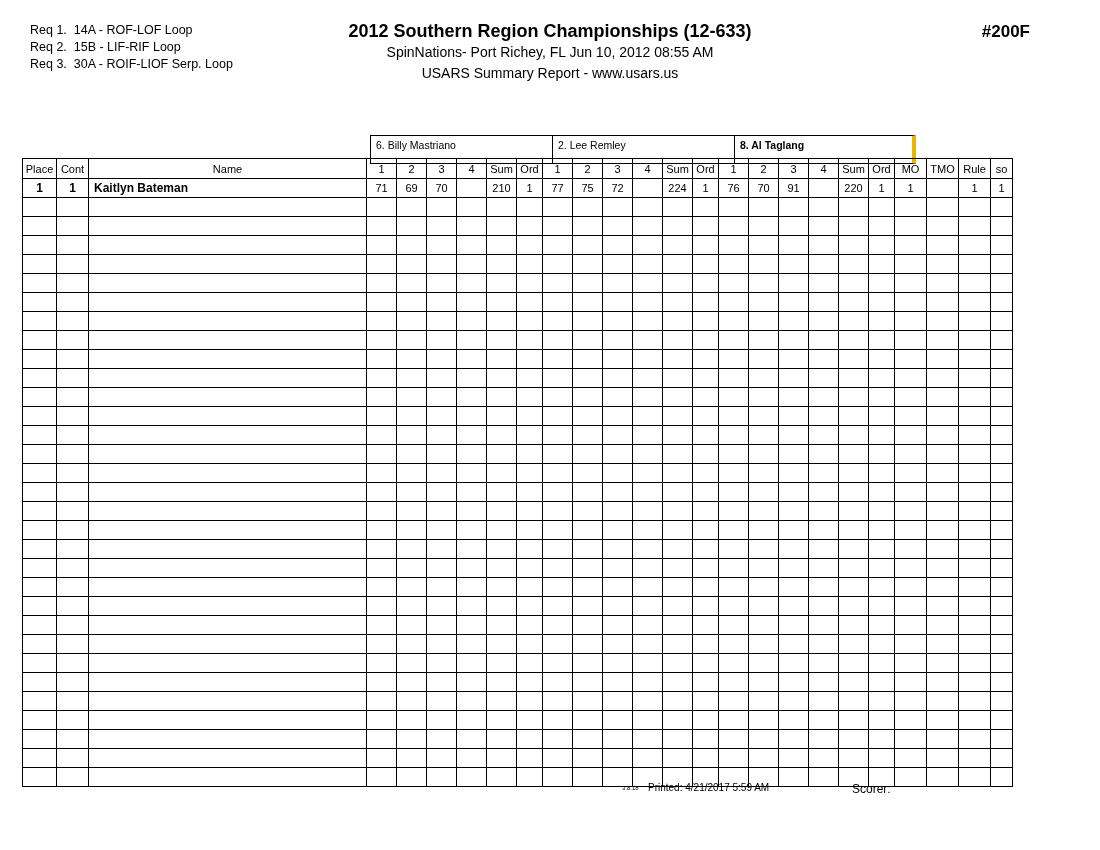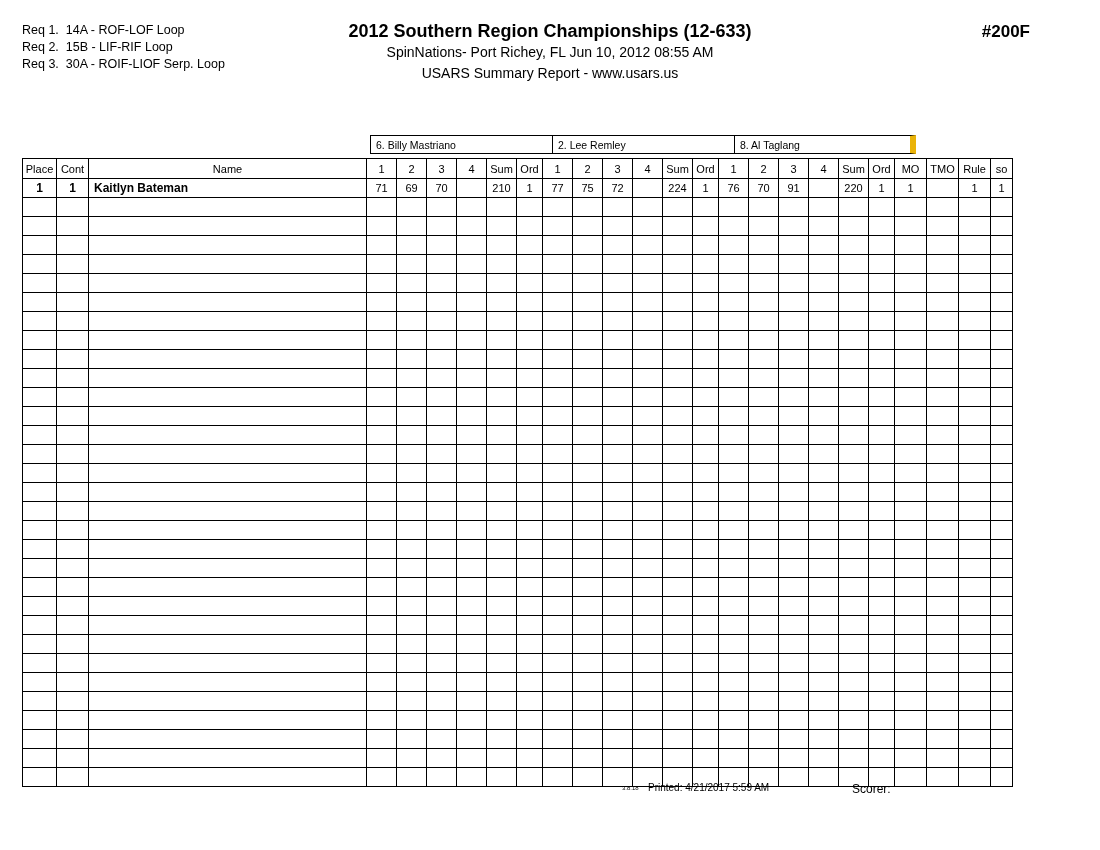--- a/index.html
+++ b/index.html
@@ -19,20 +19,21 @@
   
   .reqs {
     position: absolute;
     left: 22px;
     top: 22px;
     font-size: 12.5px;
     line-height: 17px;
   }
   .req-line {
     white-space: pre;
+    margin-left: 8px;
   }
 
   
   .title-block {
     position: absolute;
     left: 0;
     top: 20px;
     width: 1100px;
     text-align: center;
   }
@@ -72,26 +73,26 @@
     top: 135px;
     height: 19px;
     display: flex;
   }
   .judge-cell {
     border: 1px solid #000;
     border-right: none;
     box-sizing: border-box;
     font-size: 10.5px;
     padding: 3px 0 0 5px;
-    height: 19px;
+    height: 29px;
     background: #fff;
     white-space: nowrap;
     overflow: hidden;
   }
-  .judge-cell:last-child { border-right: 6px solid #eab308; }
+  .judge-cell:last-child { border-right: 4px solid #eab308; font-weight: bold; }
 
   
   table.sheet {
     position: absolute;
     left: 22px;
     top: 158px;
     border-collapse: collapse;
     table-layout: fixed;
   }
   table.sheet td, table.sheet th {

